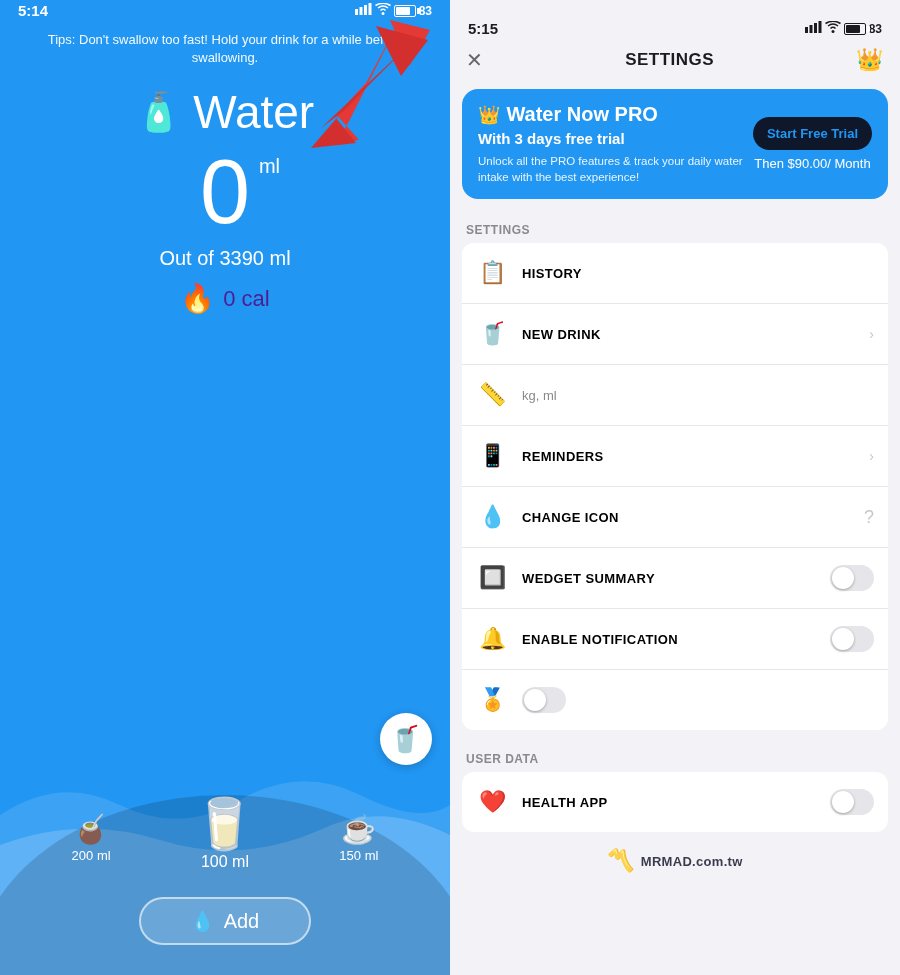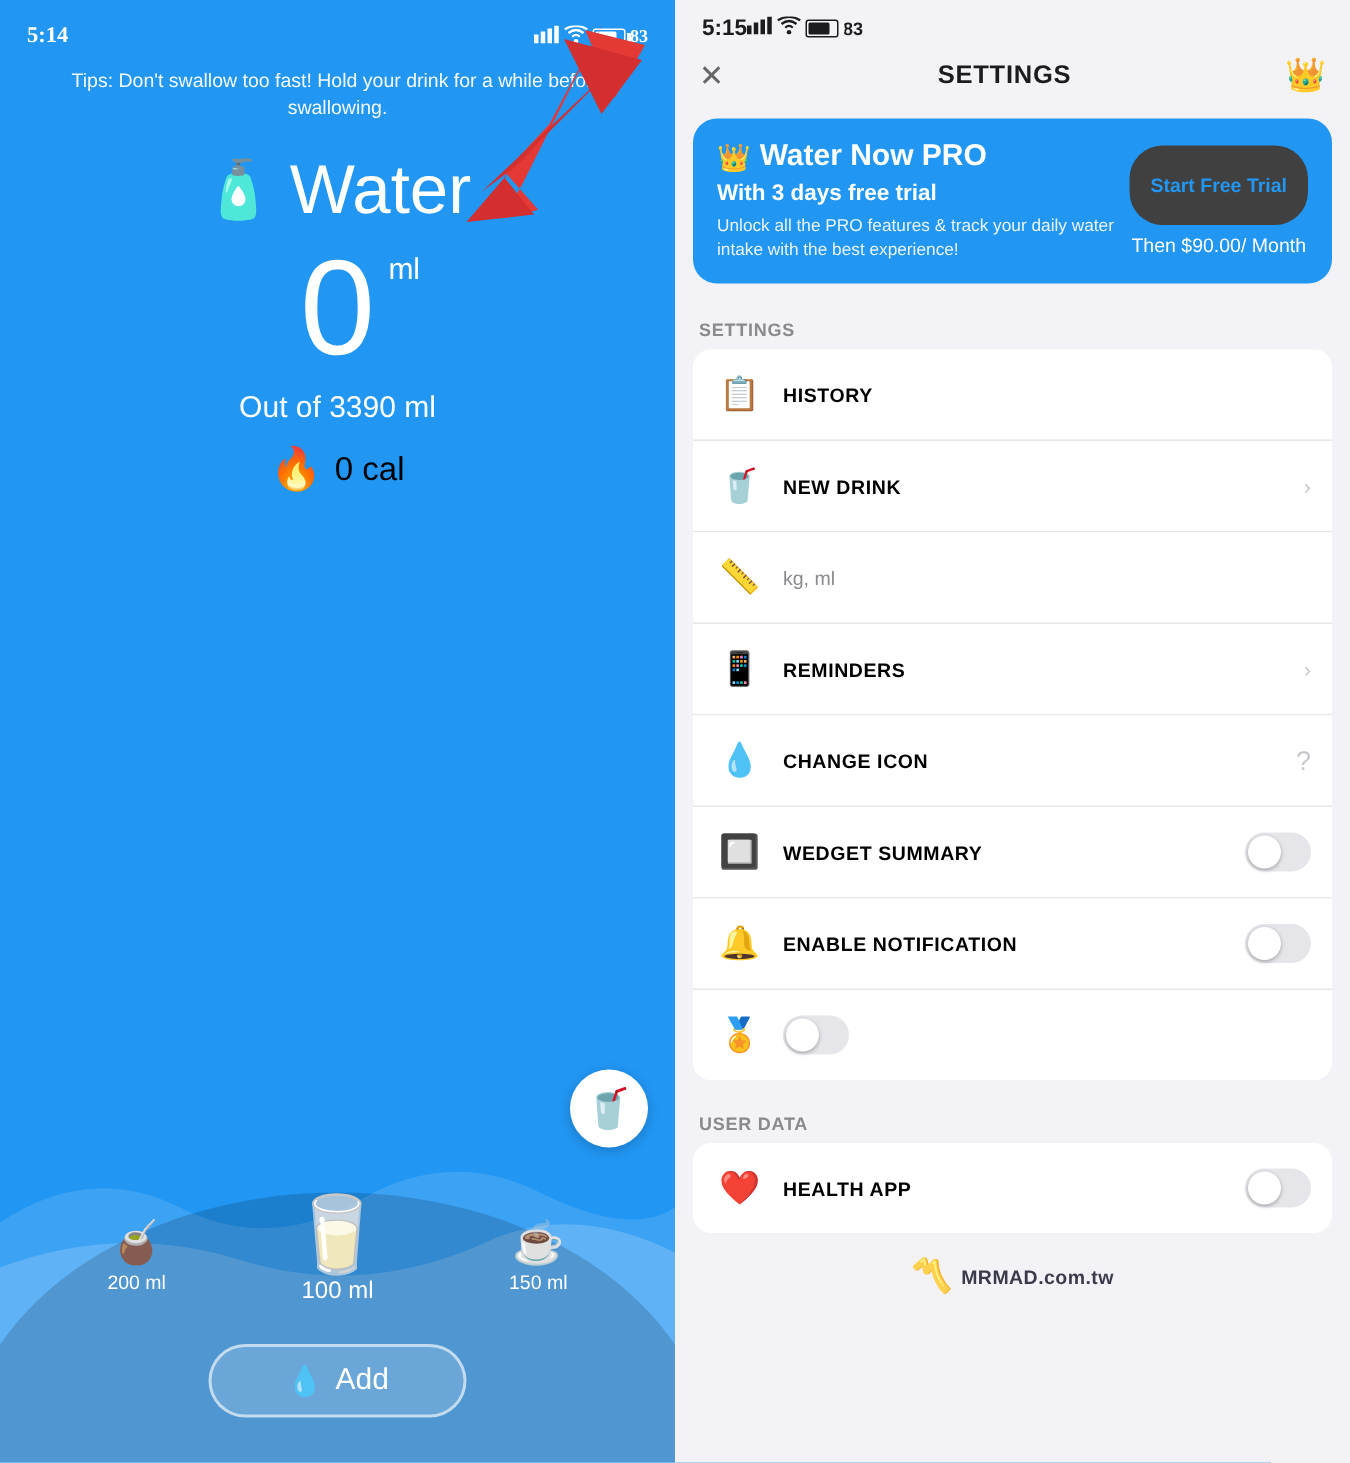--- a/index.html
+++ b/index.html
@@ -22,25 +22,24 @@
       display: flex;
       flex-direction: column;
       align-items: center;
     }
 
     .status-bar-left {
       width: 100%;
       display: flex;
       justify-content: space-between;
       align-items: center;
-      padding: 16px 18px 4px;
+      padding: 2px 18px 4px;
       color: white;
       font-size: 15px;
       font-weight: 600;
-      font-family: Liberation Serif, serif;
     }
 
     .status-icons {
       display: flex;
       align-items: center;
       gap: 3px;
       font-size: 13px;
     }
 
     .battery-icon {
@@ -127,21 +126,21 @@
     .cal-row {
       display: flex;
       align-items: center;
       gap: 8px;
       margin-top: 12px;
     }
 
     .flame-emoji { font-size: 28px; }
 
     .cal-text {
-      color: #000000;
+      color: #4c1d95;
       font-size: 22px;
     }
 
     .wave-svg {
       position: absolute;
       bottom: 0;
       width: 100%;
     }
 
     
@@ -231,22 +230,23 @@
       height: 975px;
       background: #f2f2f7;
       display: flex;
       flex-direction: column;
       overflow: hidden;
     }
 
     .status-bar-right {
       width: 100%;
       display: flex;
-      align-items: center;
-      padding: 10px 18px 4px;
+      justify-content: space-between;
+      align-items: center;
+      padding: 20px 18px 4px;
       color: #1c1c1e;
       font-size: 15px;
       font-weight: 600;
       background: #f2f2f7;
     }
 
     .nav-header {
       display: flex;
       align-items: center;
       justify-content: space-between;
@@ -317,25 +317,25 @@
     }
 
     .pro-banner-right {
       display: flex;
       flex-direction: column;
       align-items: center;
       gap: 6px;
     }
 
     .start-trial-btn {
-      background: #404040;
+      background: #0f172a;
       color: #2196F3;
       border: none;
       border-radius: 22px;
-      padding: 19px 14px;
+      padding: 9px 14px;
       font-size: 13px;
       font-weight: 700;
       cursor: pointer;
       white-space: nowrap;
     }
 
     .pro-price {
       color: white;
       font-size: 13px;
       text-align: center;

